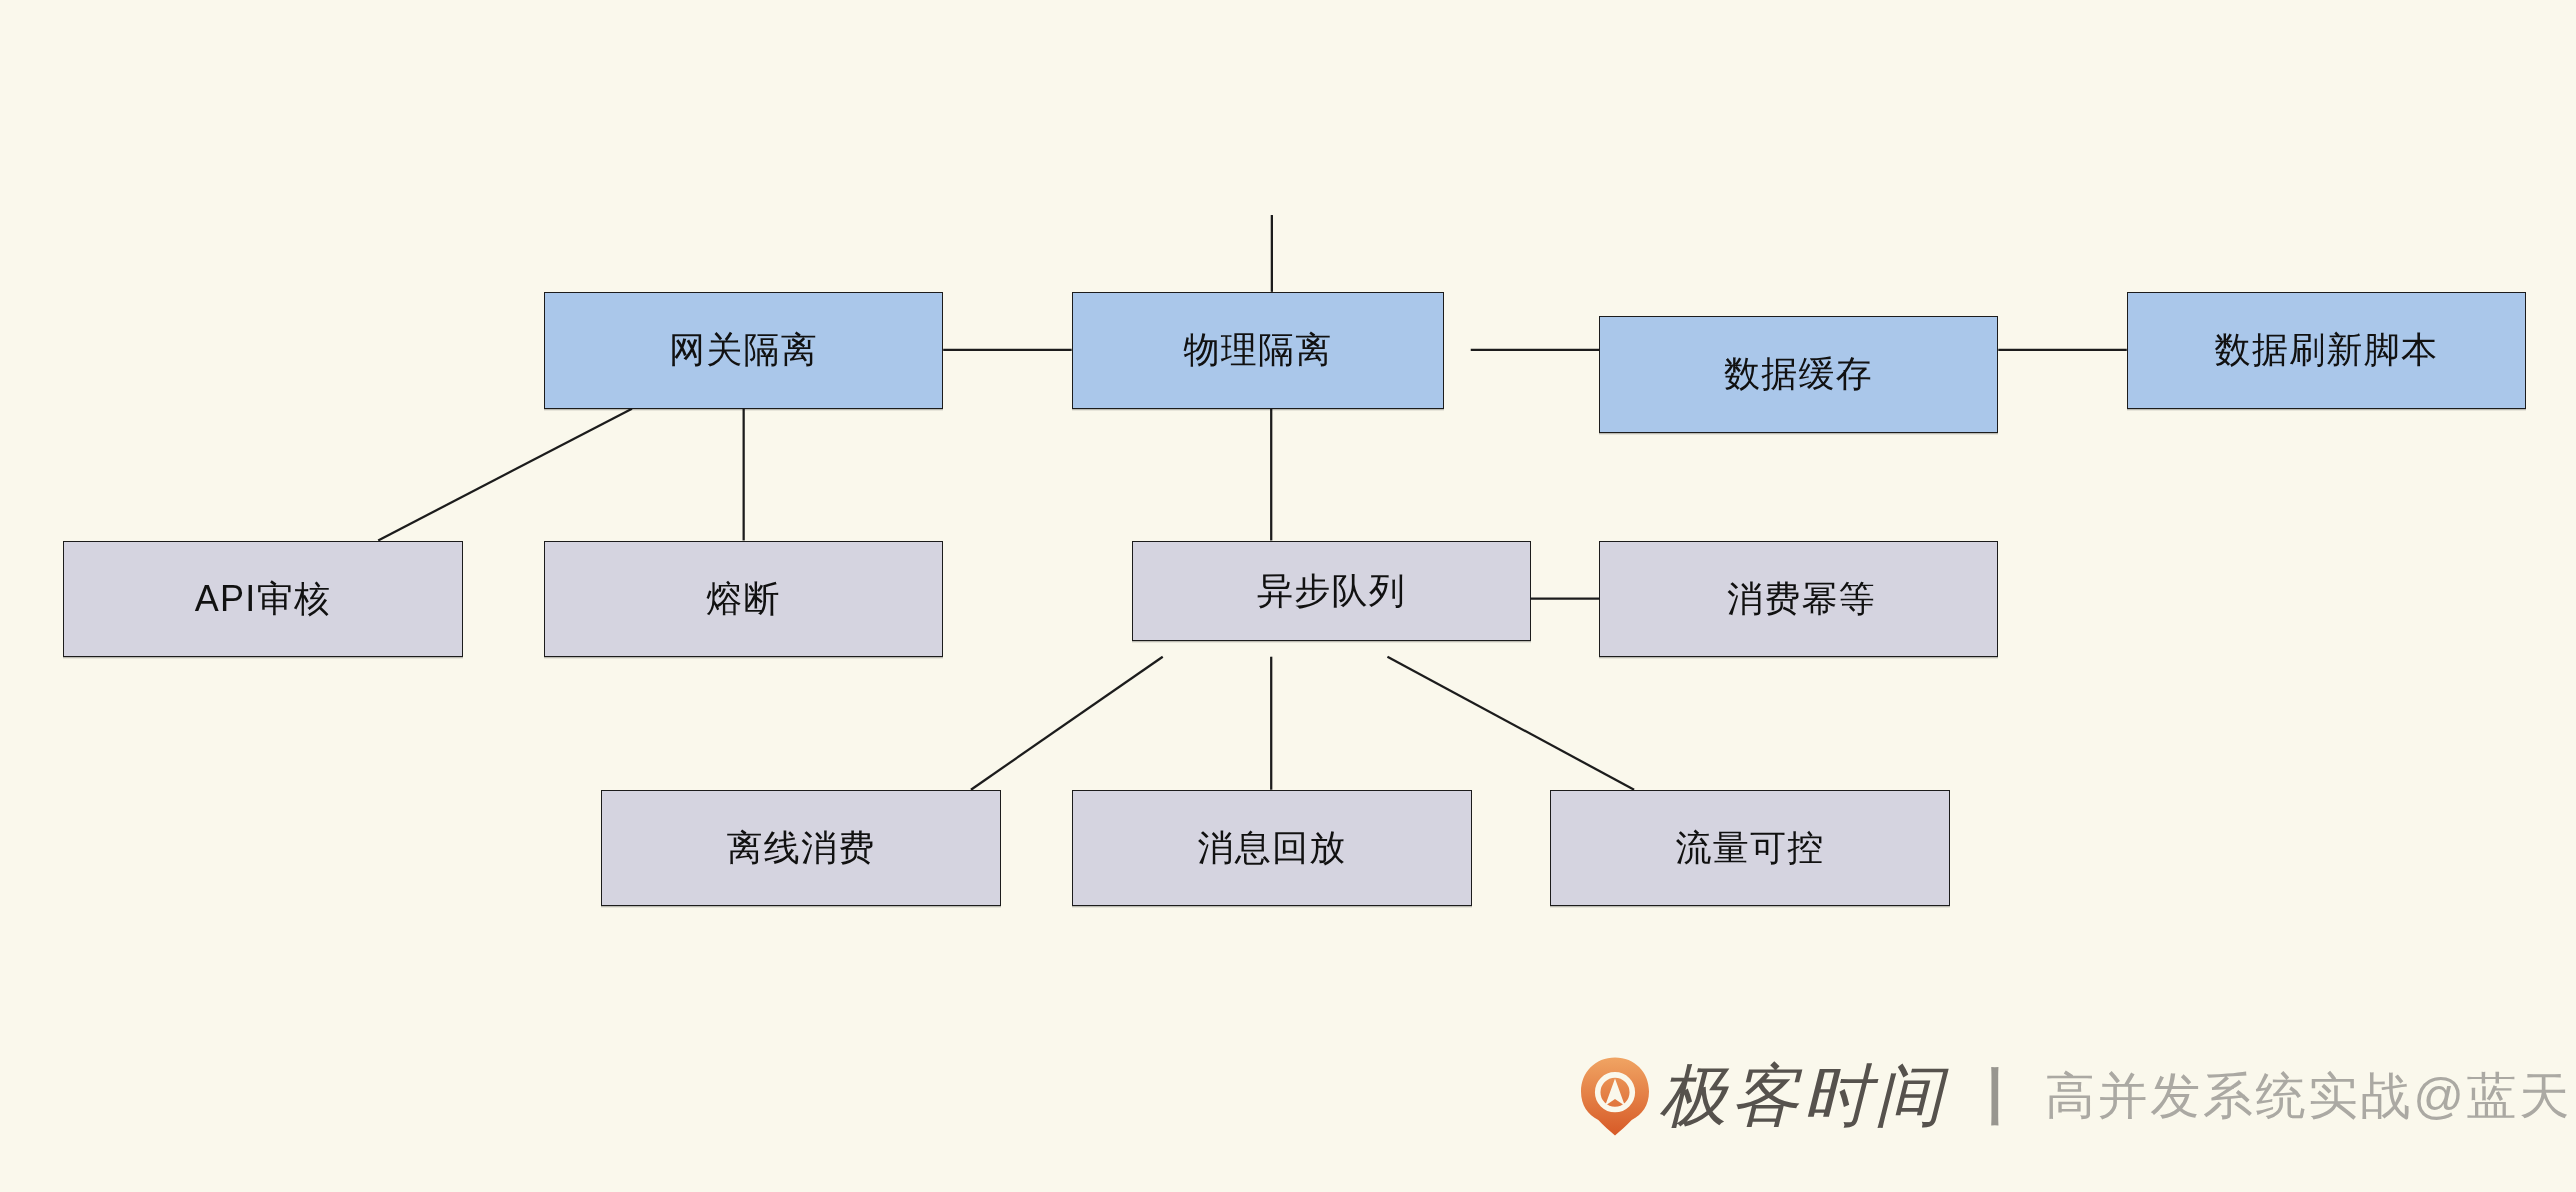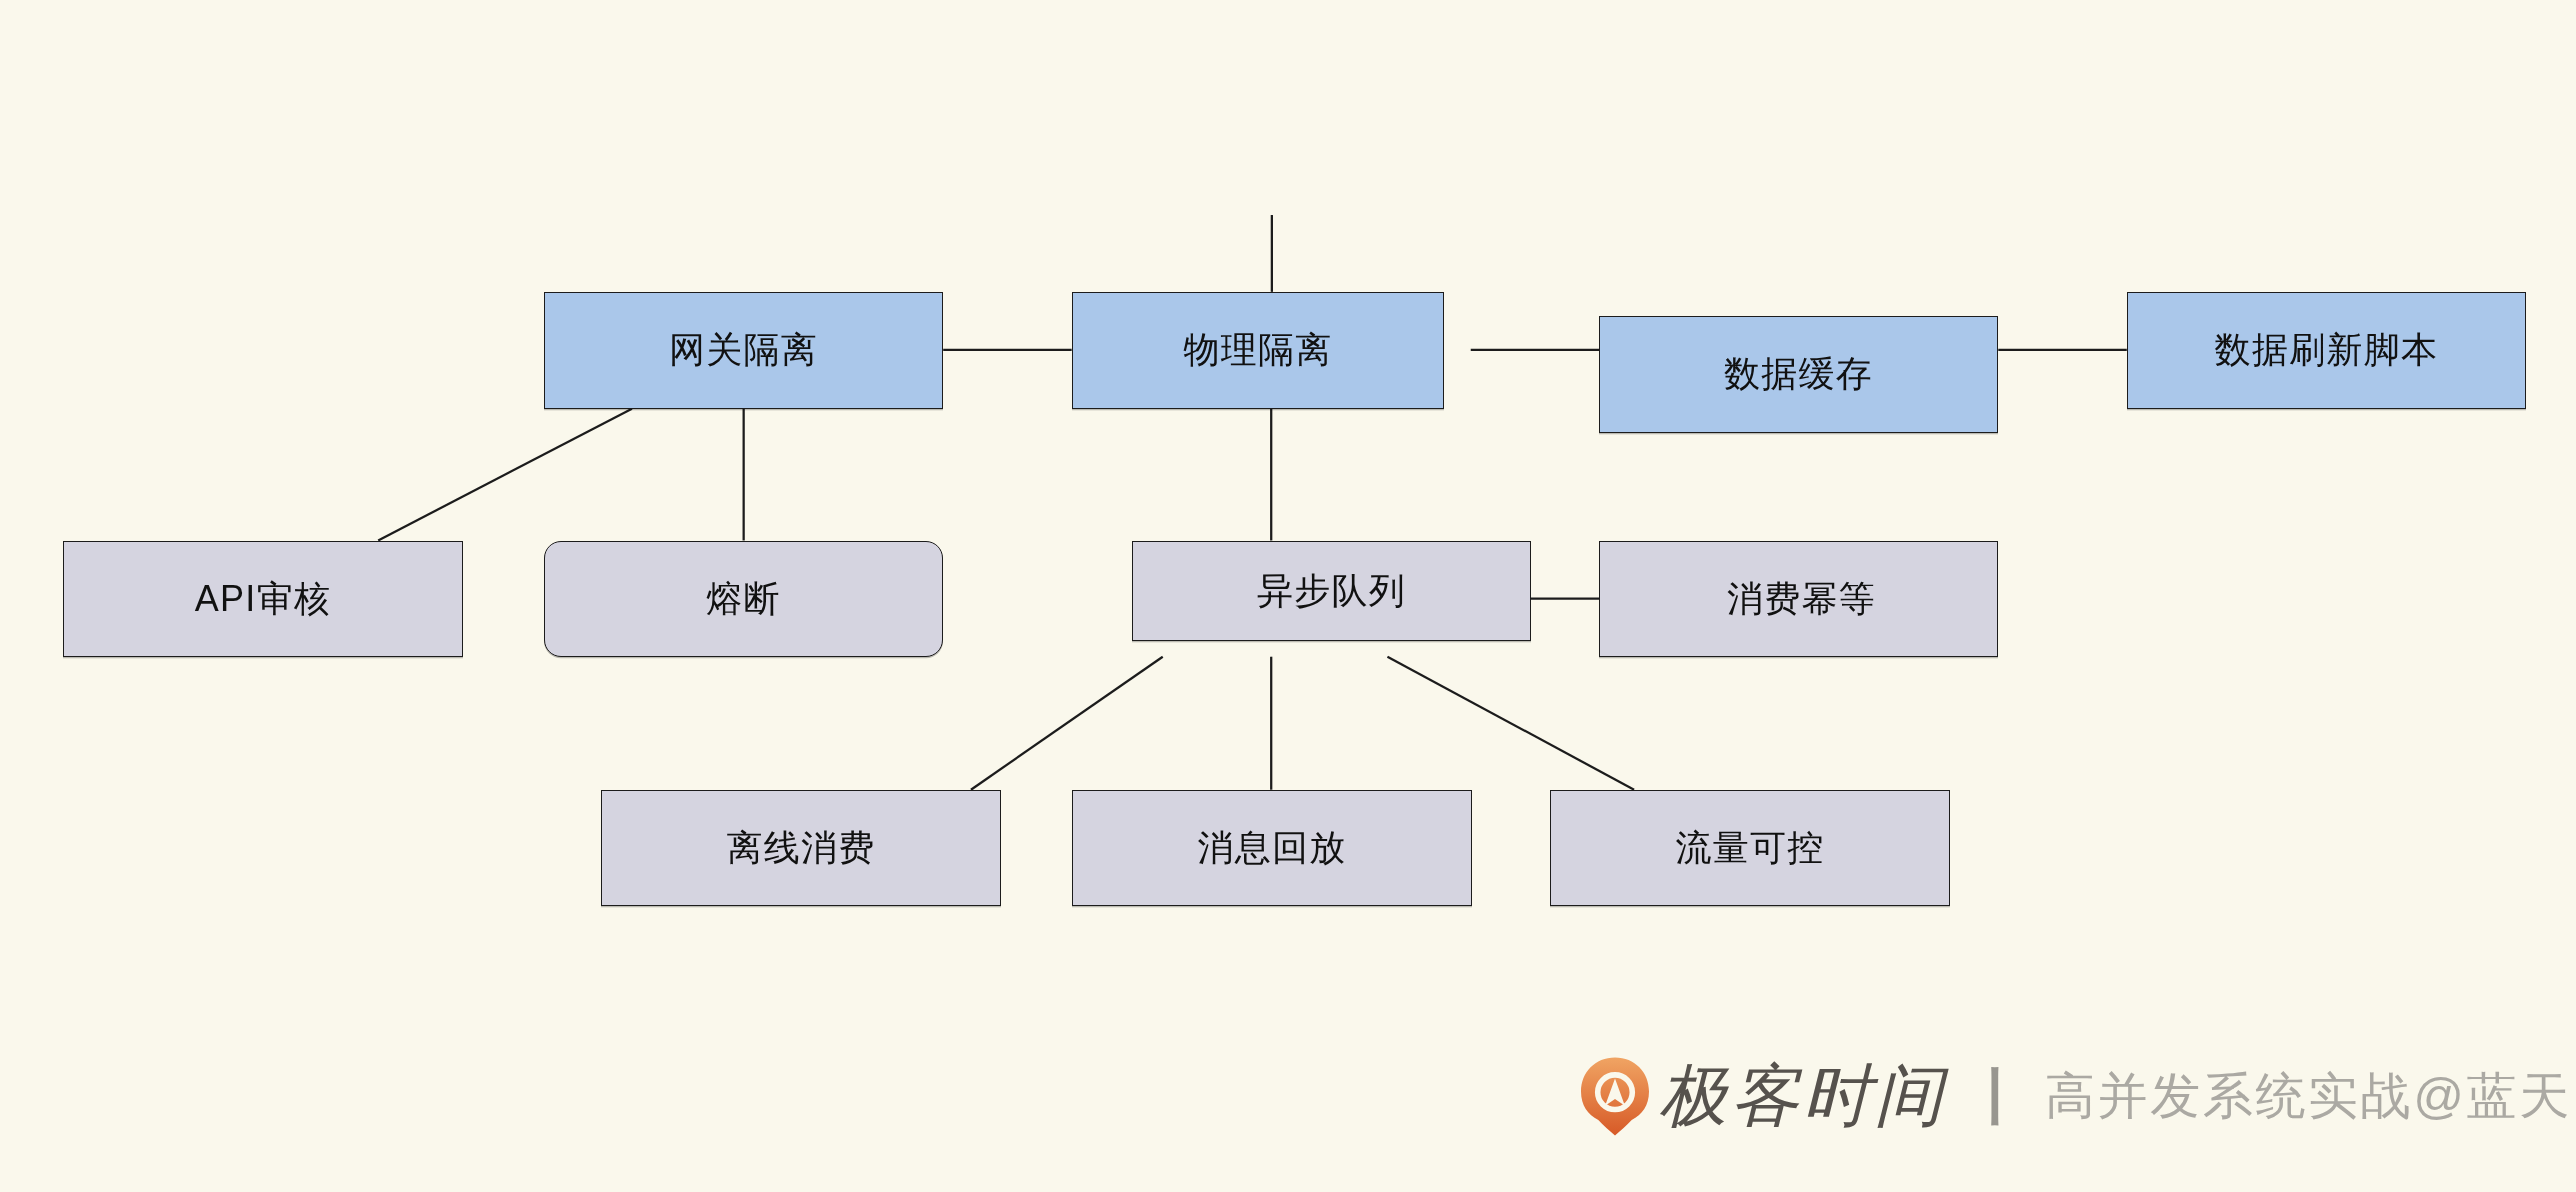--- a/index.html
+++ b/index.html
@@ -76,20 +76,20 @@
     </svg>
     <span class="brand">极客时间</span>
     <span class="sep-bar">丨</span>
     <span class="wm">高并发系统实战@蓝天</span>
   </div>
     <div class="node branch" style="left: 544px; top: 292px; width: 399px; height: 117px;">网关隔离</div>
     <div class="node branch" style="left: 1072px; top: 292px; width: 372px; height: 117px;">物理隔离</div>
     <div class="node branch" style="left: 1599px; top: 292px; width: 399px; height: 117px; margin-top: 24px;">数据缓存</div>
     <div class="node branch" style="left: 2127px; top: 292px; width: 399px; height: 117px;">数据刷新脚本</div>
     <div class="node leaf" style="left: 63px; top: 541px; width: 400px; height: 116px;">API审核</div>
-    <div class="node leaf" style="left: 544px; top: 541px; width: 399px; height: 116px; border-radius: 17px;">熔断</div>
+    <div class="node leaf" style="left: 544px; top: 541px; width: 399px; height: 116px;">熔断</div>
     <div class="node leaf" style="left: 1132px; top: 541px; width: 399px; height: 100px;">异步队列</div>
     <div class="node leaf" style="left: 1599px; top: 541px; width: 399px; height: 116px; padding-left: 6px;">消费幂等</div>
     <div class="node leaf" style="left: 601px; top: 790px; width: 400px; height: 116px;">离线消费</div>
     <div class="node leaf" style="left: 1072px; top: 790px; width: 400px; height: 116px;">消息回放</div>
     <div class="node leaf" style="left: 1550px; top: 790px; width: 400px; height: 116px;">流量可控</div>
   </div>
 
 
 </body></html>

